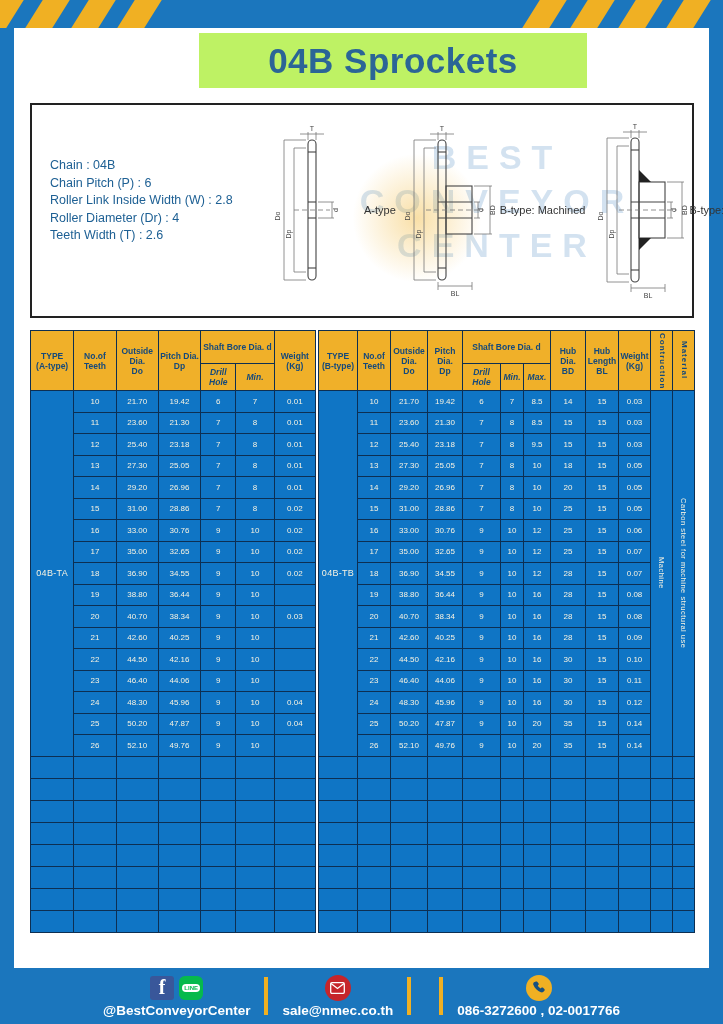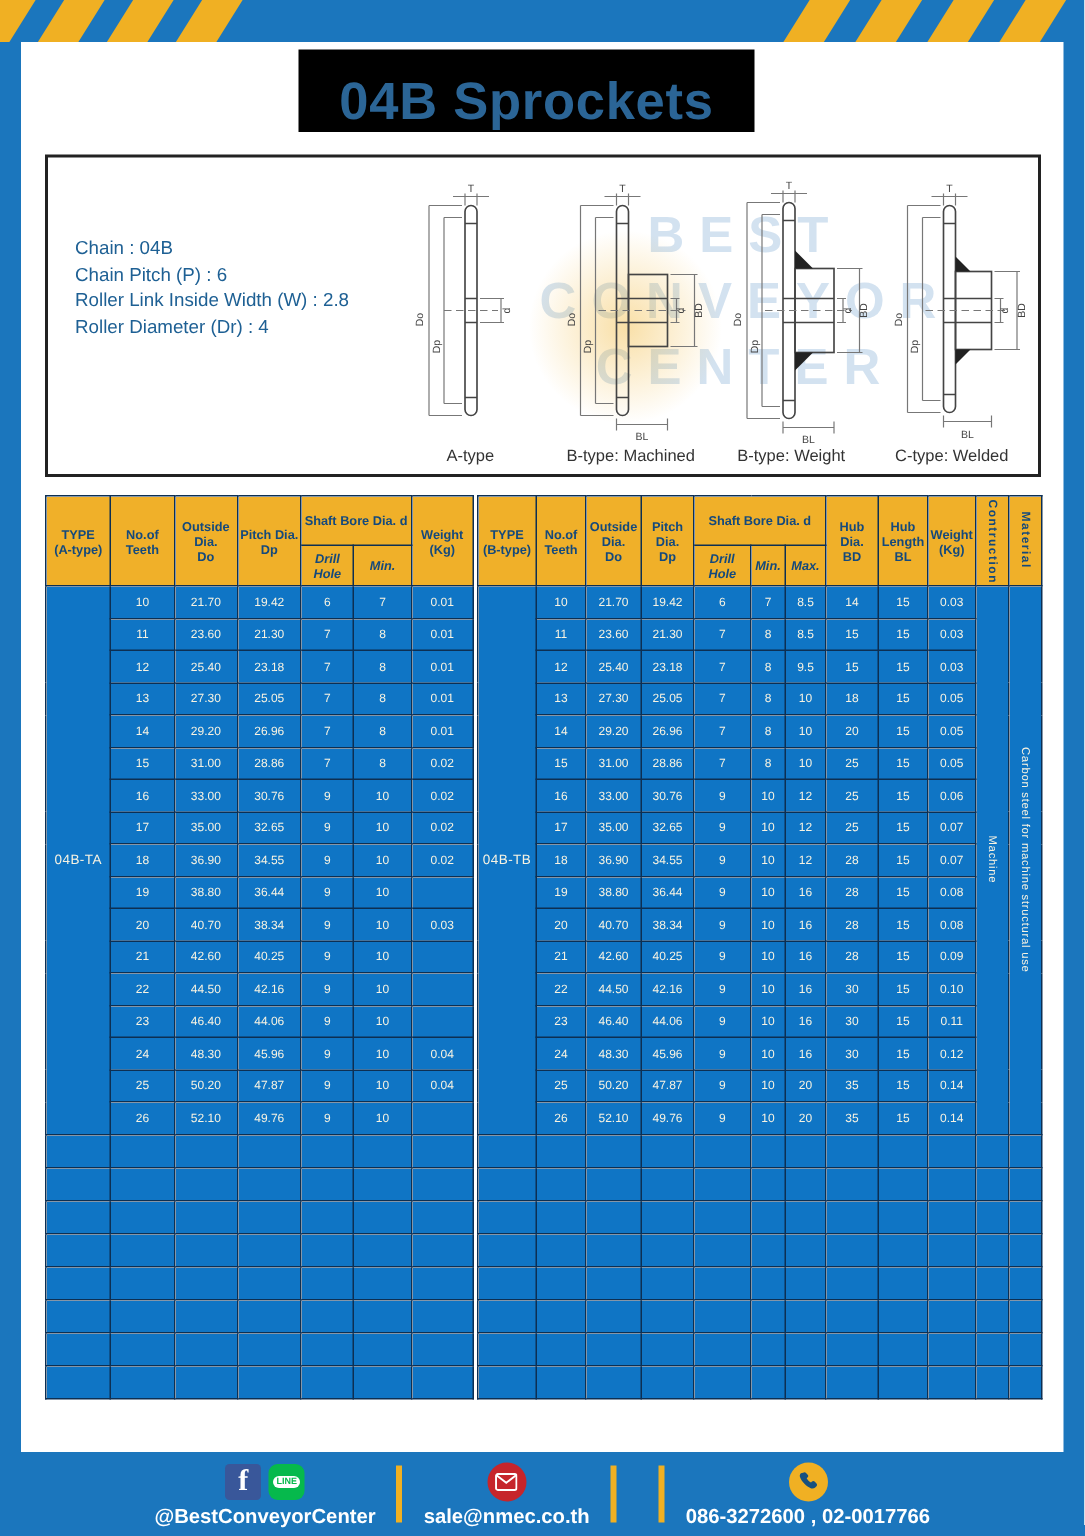--- a/index.html
+++ b/index.html
@@ -4,33 +4,33 @@
 <style>
   html,body{margin:0;padding:0;background:#e8e8e8;}
   .page{position:relative;width:723px;height:1024px;background:#ffffff;overflow:hidden;
         font-family:"Liberation Sans",sans-serif;}
   
   .top-bar{position:absolute;left:0;top:0;width:723px;height:28px;background:#1b76bd;overflow:hidden;}
   .stripe{position:absolute;top:-6px;height:40px;width:27px;background:#f0b023;transform:skewX(-32deg);}
   .side{position:absolute;top:28px;bottom:56px;width:14px;background:#1b76bd;}
   .side.left{left:0;} .side.right{right:0;}
   
-  .banner{position:absolute;left:199px;top:33px;width:304px;height:55px;background:#000000;
-          display:flex;align-items:flex-end;justify-content:center;}
+  .banner{position:absolute;left:199px;top:33px;width:388px;height:55px;background:#bef264;
+          display:flex;align-items:center;justify-content:center;}
   .banner h1{margin:0;font-size:35px;font-weight:bold;color:#2b6596;letter-spacing:.5px;}
   
   .diagram-box{position:absolute;left:30px;top:103px;width:660px;height:211px;background:#fff;
                border:2px solid #222;}
   .specs{position:absolute;left:18px;top:52px;color:#1e6094;font-weight:normal;font-size:12.5px;line-height:17.5px;white-space:nowrap;}
   .watermark{position:absolute;left:300px;top:30px;width:330px;text-align:center;color:rgba(110,160,205,.30);
              font-weight:bold;font-size:34px;letter-spacing:10px;line-height:44px;pointer-events:none;}
   .watermark .blob{position:absolute;left:20px;top:18px;width:130px;height:130px;border-radius:50%;
              background:radial-gradient(circle,rgba(240,176,35,.40) 0%,rgba(240,176,35,0) 70%);}
   .figs{position:absolute;left:228px;top:4px;right:4px;bottom:2px;display:flex;}
-  .fig{flex:1;display:flex;flex-direction:column;align-items:center;justify-content:flex-end;}
+  .fig{flex:1;display:flex;flex-direction:row;align-items:center;justify-content:flex-end;}
   .fig svg{display:block;}
   .fig .cap{font-size:11px;color:#333;margin:1px 0 4px 0;white-space:nowrap;}
   .dline{stroke:#777;stroke-width:.8;fill:none;}
   .pline{stroke:#444;stroke-width:1.1;fill:none;}
   .dtext{font-size:7px;fill:#444;font-family:"Liberation Sans",sans-serif;}
   
   table{border-collapse:collapse;table-layout:fixed;position:absolute;top:330px;}
   #tableA{left:30px;width:286px;}
   #tableB{left:318px;width:376px;}
   th,td{border:1px solid #0d2f52;overflow:hidden;}
@@ -86,20 +86,21 @@
       <div class="blob"></div>
       <div>BEST</div>
       <div>CONVEYOR</div>
       <div>CENTER</div>
     </div>
     <div class="specs">
       <div>Chain  : 04B</div>
       <div>Chain Pitch (P)  :  6</div>
       <div>Roller Link Inside Width (W)  :  2.8</div>
       <div>Roller Diameter (Dr)  :  4</div>
+      <div>Teeth Width (T)  :  2.6</div>
     </div>
 
     <div class="figs">
 
       <div class="fig">
         <svg width="104" height="176" viewBox="0 0 104 176">
           <path class="dline" d="M40 10 H64"></path>
             <path class="dline" d="M48 16 V8 M56 16 V8"></path>
           <text class="dtext" x="52" y="7" text-anchor="middle">T</text>
           <rect class="pline" x="48" y="16" width="8" height="140" rx="4"></rect>

